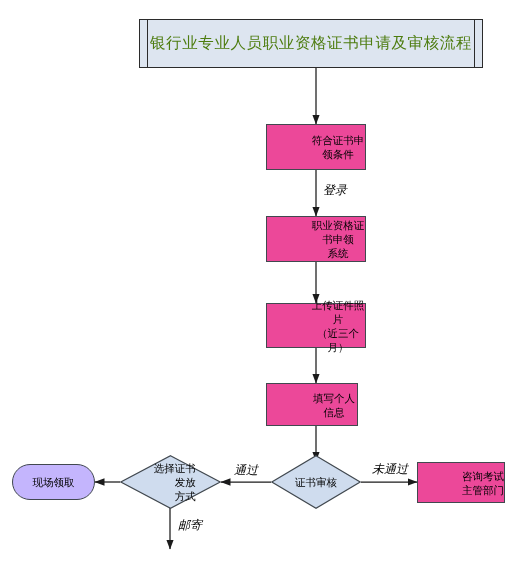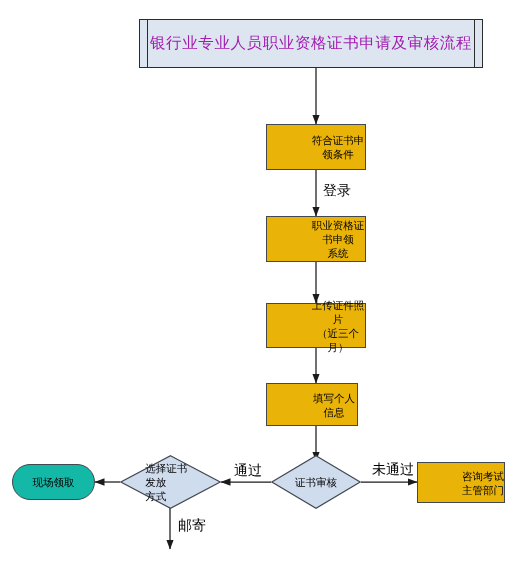--- a/index.html
+++ b/index.html
@@ -45,49 +45,49 @@
     border-right: 1px solid #2b2b2b;
   }
   .banner-body {
     flex: 1 1 auto;
     display: flex;
     align-items: center;
     justify-content: center;
   }
   .banner-text {
     font-size: 15.5px;
-    color: #a21caf;
+    color: #4d7c0f;
     letter-spacing: 0.6px;
     white-space: nowrap;
   }
 
   
   .node-rect {
     position: absolute;
     box-sizing: border-box;
-    background: #eab308;
+    background: #ec4899;
     border: 1px solid #41484f;
     display: flex;
     align-items: center;
     justify-content: center;
     text-align: center;
     padding-left: 44px;
   }
   .node-rect .label {
     font-size: 10.5px;
     line-height: 14px;
     color: #000000;
     white-space: pre-line;
   }
 
   
   .node-stadium {
     position: absolute;
     box-sizing: border-box;
-    background: #14b8a6;
+    background: #c4b5fd;
     border: 1px solid #41484f;
     border-radius: 999px;
     display: flex;
     align-items: center;
     justify-content: center;
     text-align: right;
   }
   .node-stadium .label {
     font-size: 10.5px;
     line-height: 14px;
@@ -106,31 +106,32 @@
     overflow: visible;
   }
   .node-diamond .label {
     position: absolute;
     left: 50%;
     top: 50%;
     transform: translate(-50%, -50%);
     font-size: 10.5px;
     line-height: 14px;
     color: #000000;
-    text-align: left;
+    text-align: right;
     white-space: pre-line;
   }
 
   
   .edge-label {
     position: absolute;
-    font-size: 14px;
+    font-size: 12px;
     line-height: 12px;
     color: #000000;
     white-space: nowrap;
+    font-style: italic;
   }
 </style>
 </head>
 <body>
 
 <div id="canvas">
 
   <svg id="wires" viewBox="0 0 513 586" width="513" height="586">
     <defs>
       <marker id="arrow" markerWidth="9" markerHeight="9" refX="7.6" refY="3" orient="auto" markerUnits="strokeWidth">

